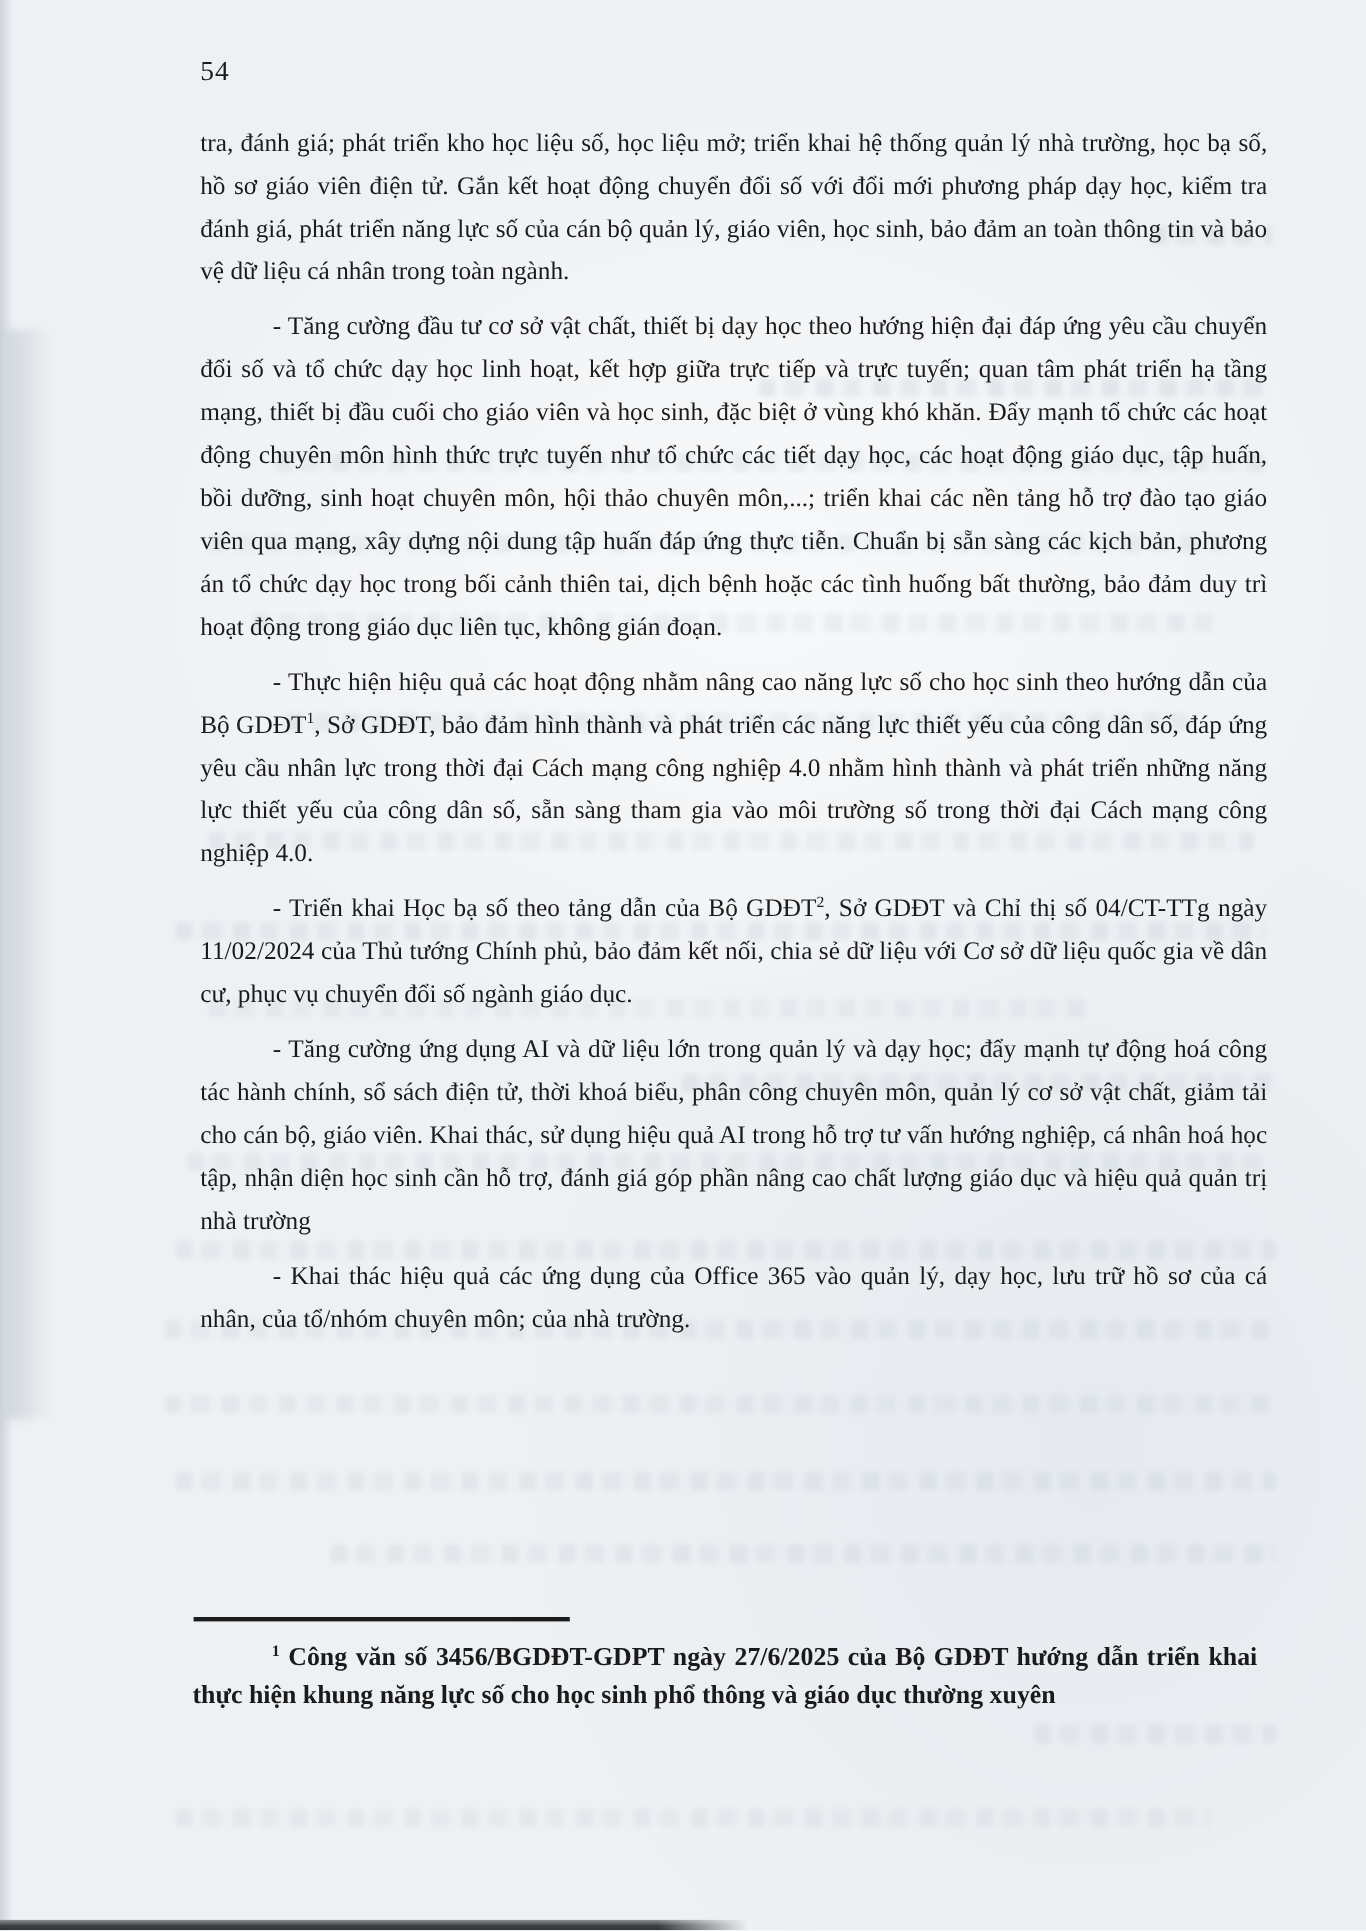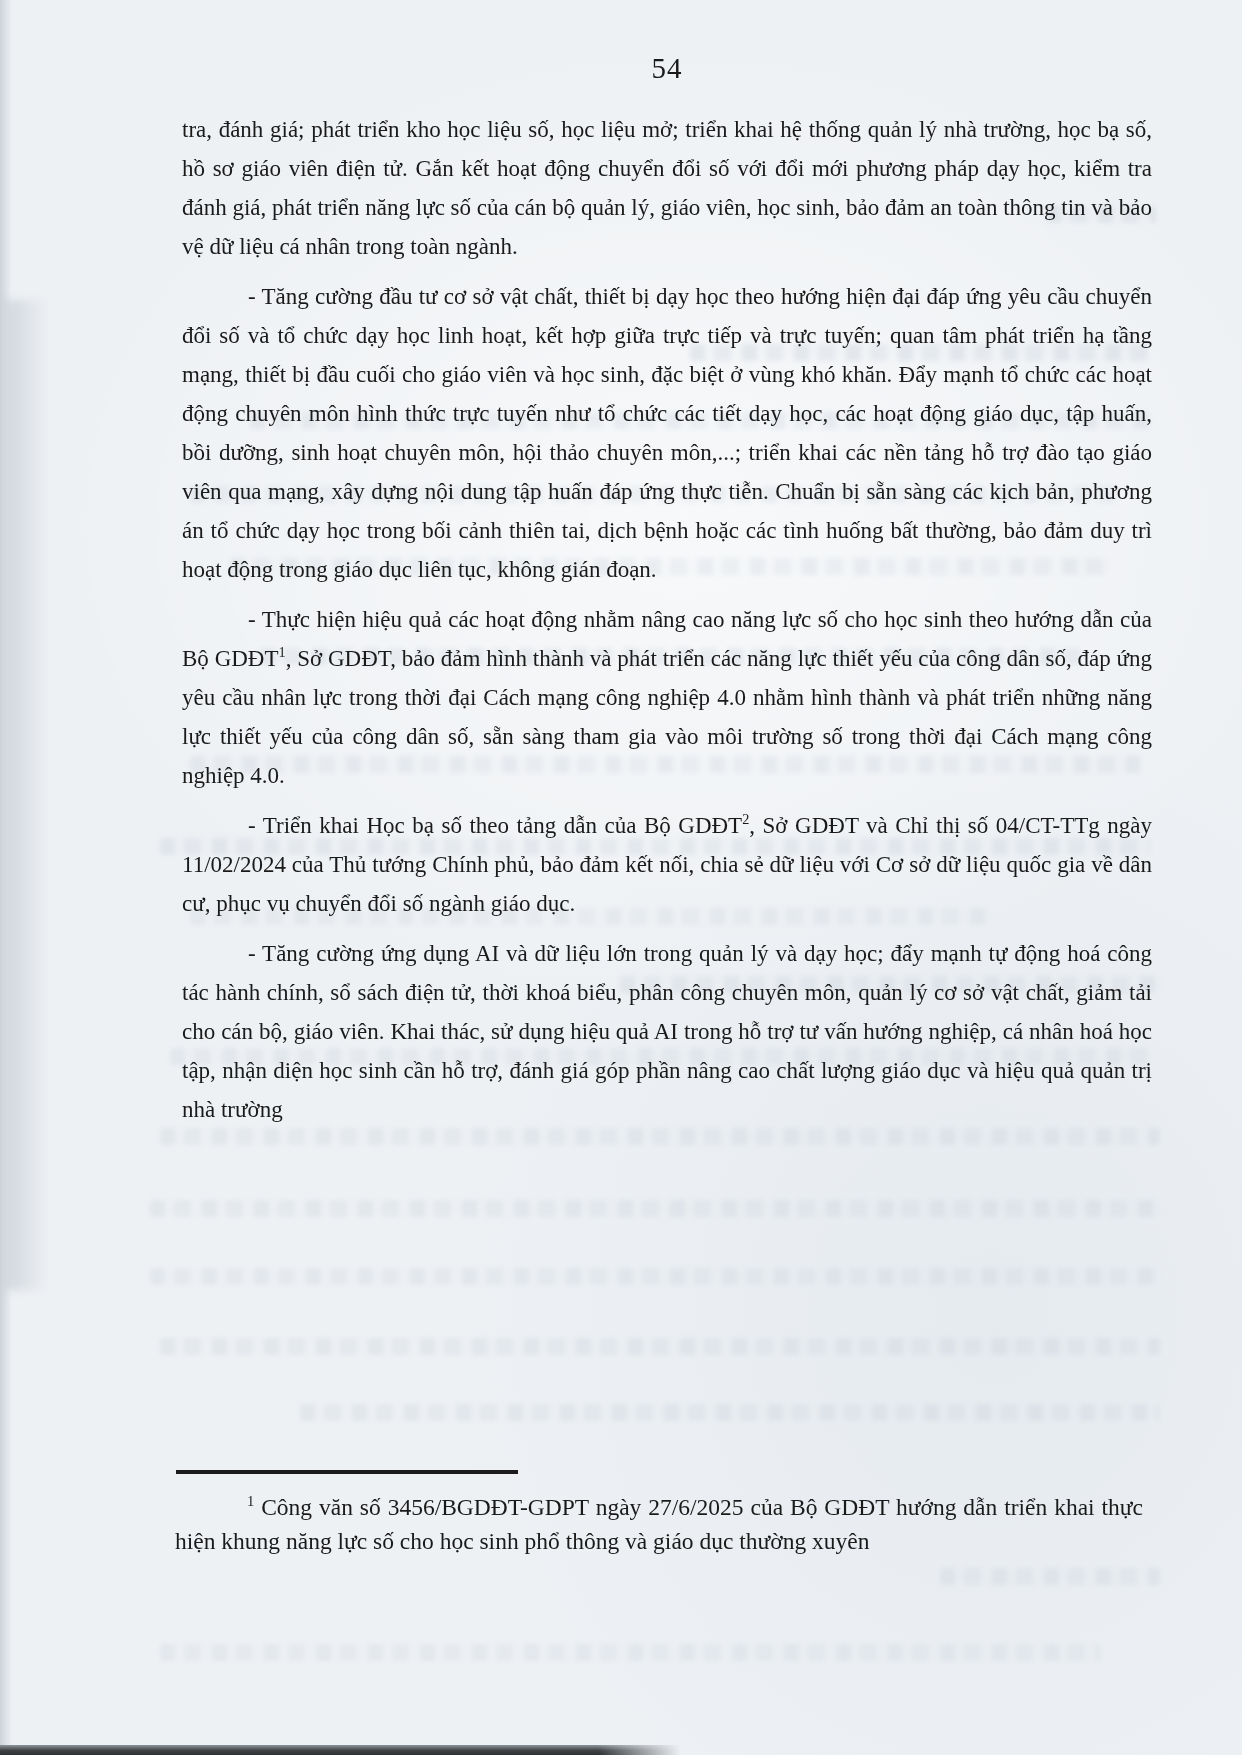--- a/index.html
+++ b/index.html
@@ -35,39 +35,39 @@
     position:absolute;height:17px;border-radius:3px;
     background:repeating-linear-gradient(90deg,
       rgba(132,150,173,0.38) 0 15px, rgba(132,150,173,0.05) 15px 24px,
       rgba(132,150,173,0.30) 24px 41px, rgba(132,150,173,0.04) 41px 52px);
     filter:blur(2.6px);
     opacity:.38;
     pointer-events:none;
   }
   .page-number{
     position:absolute;top:52px;left:182px;width:970px;
-    text-align:center;font-size:29px;letter-spacing:1px;
+    font-size:25px;letter-spacing:1px;
   }
   .body-text{
     position:absolute;top:110px;left:182px;width:970px;
     font-size:23px;line-height:39px;text-align:justify;
     z-index:2;
   }
   .body-text p{margin:0 0 11px 0;}
   .body-text p.indented{text-indent:66px;}
   sup{font-size:0.62em;line-height:0;}
   .footnote-rule{
     position:absolute;top:1470px;left:176px;width:342px;height:0;
     border-top:4px solid #1c1c1c;z-index:2;
   }
   .footnotes{
     position:absolute;top:1490px;left:175px;width:968px;
     font-size:23.5px;line-height:34px;text-align:justify;z-index:2;
   }
-  .footnotes .footnote{margin:0;text-indent:72px;}
+  .footnotes .footnote{margin:0;text-indent:72px;font-weight:bold;}
 </style>
 </head>
 <body>
 
 <div class="page">
 
   <div class="left-edge-strip"></div>
   <div class="left-fold-shadow"></div>
   <div class="bottom-band"></div>
 
@@ -91,20 +91,21 @@
   <div class="ghost" style="top:1644px;left:160px;width:940px;opacity:.26;"></div>
 
   <div class="page-number">54</div>
 
   <div class="body-text">
     <p><span>tra, đánh giá; phát triển kho học liệu số, học liệu mở; triển khai hệ thống quản lý nhà trường, học bạ số, hồ sơ giáo viên điện tử. Gắn kết hoạt động chuyển đổi số với đổi mới phương pháp dạy học, kiểm tra đánh giá, phát triển năng lực số của cán bộ quản lý, giáo viên, học sinh, bảo đảm an toàn thông tin và bảo vệ dữ liệu cá nhân trong toàn ngành.</span></p>
     <p class="indented"><span>- Tăng cường đầu tư cơ sở vật chất, thiết bị dạy học theo hướng hiện đại đáp ứng yêu cầu chuyển đổi số và tổ chức dạy học linh hoạt, kết hợp giữa trực tiếp và trực tuyến; quan tâm phát triển hạ tầng mạng, thiết bị đầu cuối cho giáo viên và học sinh, đặc biệt ở vùng khó khăn. Đẩy mạnh tổ chức các hoạt động chuyên môn hình thức trực tuyến như tổ chức các tiết dạy học, các hoạt động giáo dục, tập huấn, bồi dưỡng, sinh hoạt chuyên môn, hội thảo chuyên môn,...; triển khai các nền tảng hỗ trợ đào tạo giáo viên qua mạng, xây dựng nội dung tập huấn đáp ứng thực tiễn. Chuẩn bị sẵn sàng các kịch bản, phương án tổ chức dạy học trong bối cảnh thiên tai, dịch bệnh hoặc các tình huống bất thường, bảo đảm duy trì hoạt động trong giáo dục liên tục, không gián đoạn.</span></p>
     <p class="indented"><span>- Thực hiện hiệu quả các hoạt động nhằm nâng cao năng lực số cho học sinh theo hướng dẫn của Bộ GDĐT</span><sup>1</sup><span>, Sở GDĐT, bảo đảm hình thành và phát triển các năng lực thiết yếu của công dân số, đáp ứng yêu cầu nhân lực trong thời đại Cách mạng công nghiệp 4.0 nhằm hình thành và phát triển những năng lực thiết yếu của công dân số, sẵn sàng tham gia vào môi trường số trong thời đại Cách mạng công nghiệp 4.0.</span></p>
     <p class="indented"><span>- Triển khai Học bạ số theo tảng dẫn của Bộ GDĐT</span><sup>2</sup><span>, Sở GDĐT và Chỉ thị số 04/CT-TTg ngày 11/02/2024 của Thủ tướng Chính phủ, bảo đảm kết nối, chia sẻ dữ liệu với Cơ sở dữ liệu quốc gia về dân cư, phục vụ chuyển đổi số ngành giáo dục.</span></p>
     <p class="indented"><span>- Tăng cường ứng dụng AI và dữ liệu lớn trong quản lý và dạy học; đẩy mạnh tự động hoá công tác hành chính, sổ sách điện tử, thời khoá biểu, phân công chuyên môn, quản lý cơ sở vật chất, giảm tải cho cán bộ, giáo viên. Khai thác, sử dụng hiệu quả AI trong hỗ trợ tư vấn hướng nghiệp, cá nhân hoá học tập, nhận diện học sinh cần hỗ trợ, đánh giá góp phần nâng cao chất lượng giáo dục và hiệu quả quản trị nhà trường</span></p>
+    <p class="indented"><span>- Khai thác hiệu quả các ứng dụng của Office 365 vào quản lý, dạy học, lưu trữ hồ sơ của cá nhân, của tổ/nhóm chuyên môn; của nhà trường.</span></p>
   </div>
 
   <div class="footnote-rule"></div>
   <div class="footnotes">
     <p class="footnote"><sup>1</sup><span> Công văn số 3456/BGDĐT-GDPT ngày 27/6/2025 của Bộ GDĐT hướng dẫn triển khai thực hiện khung năng lực số cho học sinh phổ thông và giáo dục thường xuyên</span></p>
   </div>
 
 </div>
 
 </body></html>

